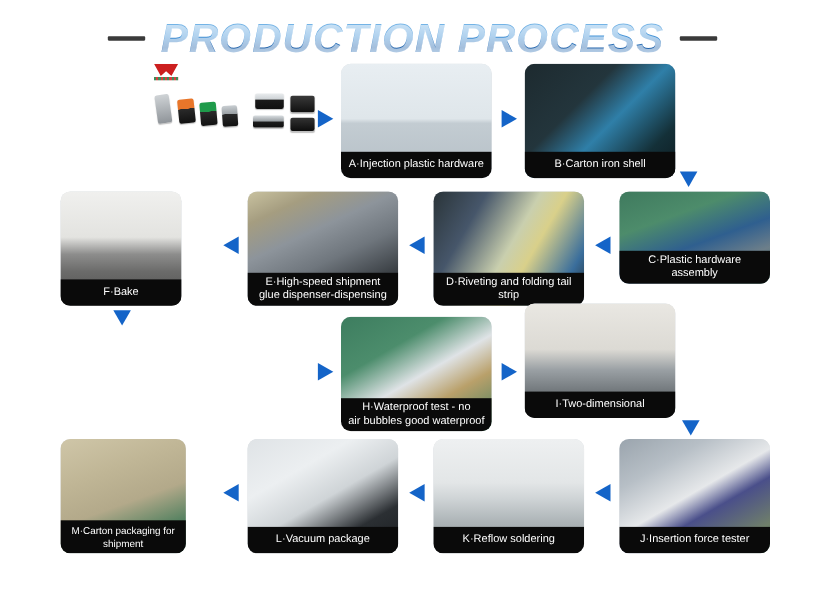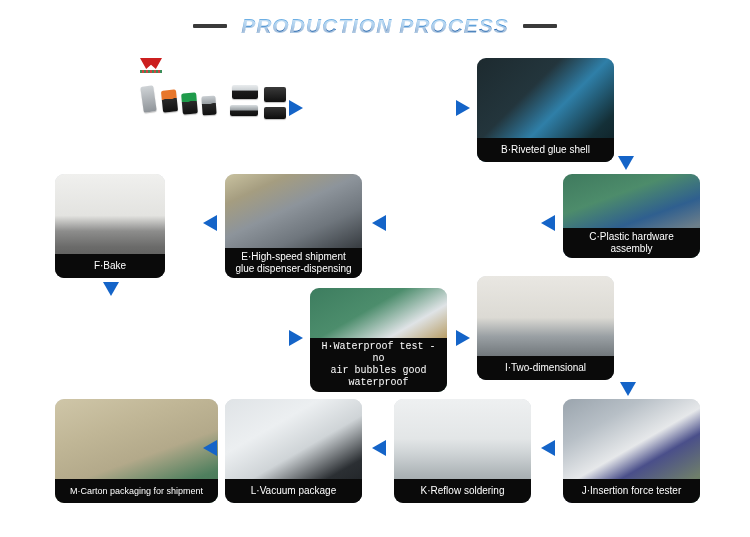--- a/index.html
+++ b/index.html
@@ -11,21 +11,21 @@
   }
   #root { position: relative; width: 750px; height: 537px; background:#fff; }
 
   
   .title-bar {
     position: absolute; left: 0; top: 14px; width: 750px;
     display: flex; align-items: center; justify-content: center; gap: 14px;
   }
   .title-dash { width: 34px; height: 4px; background: #3a3a3a; border-radius: 1px; }
   .title-text {
-    font-size: 21px; font-weight: bold; font-style: italic;
+    font-size: 37px; font-weight: bold; font-style: italic;
     letter-spacing: 1px;
     background: linear-gradient(180deg,#9fd0f2 0%, #3d8fd6 45%, #1d5fa8 70%, #7fb9e8 100%);
     -webkit-background-clip: text; background-clip: text;
     color: #2f74c0; -webkit-text-fill-color: transparent;
     text-shadow: 0 1px 0 rgba(255,255,255,.6);
   }
 
   
   .card {
     position: absolute;
@@ -153,26 +153,30 @@
       <div class="part sh" style="left:62px; top:14px; width:14px; height:19px; background:linear-gradient(180deg,#c9ced2 0%,#9aa0a4 40%,#2a2a2a 41%,#111 100%); transform:rotate(-4deg);"></div>
       <div class="part sh" style="left:92px; top:3px;  width:26px; height:14px; background:linear-gradient(180deg,#e9ecee 0%,#cfd4d7 35%,#1b1b1b 45%,#111 100%);"></div>
       <div class="part sh" style="left:124px;top:5px;  width:22px; height:15px; background:linear-gradient(180deg,#3a3a3a,#101010);"></div>
       <div class="part sh" style="left:90px; top:23px; width:28px; height:11px; background:linear-gradient(180deg,#d9dee1 0%,#9aa0a4 45%,#1b1b1b 55%,#0f0f0f 100%);"></div>
       <div class="part sh" style="left:124px;top:25px; width:22px; height:12px; background:linear-gradient(180deg,#333,#0d0d0d);"></div>
     </div>
   </div>
 
   <div class="arrow arrow-right" style="left:289px; top:100px;"></div>
 
+  <div class="card" style="left:310px; top:58px; width:137px; height:104px;">
+    <div class="photo ph-injection"></div>
+    <div class="cap">A·Injection plastic hardware</div>
+  </div>
 
   <div class="arrow arrow-right" style="left:456px; top:100px;"></div>
 
   <div class="card" style="left:477px; top:58px; width:137px; height:104px;">
     <div class="photo ph-rivet"></div>
-    <div class="cap">B·Riveted glue shell</div>
+    <div class="cap">B·Carton iron shell</div>
   </div>
 
   <div class="arrow arrow-down" style="left:618px; top:156px;"></div>
 
   <div class="card" style="left:55px; top:174px; width:110px; height:104px;">
     <div class="photo ph-bake"></div>
     <div class="cap">F·Bake</div>
   </div>
 
   <div class="arrow arrow-left" style="left:203px; top:215px;"></div>
@@ -180,51 +184,55 @@
   <div class="card two-line" style="left:225px; top:174px; width:137px; height:104px;">
     <div class="photo ph-glue"></div>
     <div class="cap" style="flex-direction:column;">
       <span>E·High-speed shipment</span>
       <span>glue dispenser-dispensing</span>
     </div>
   </div>
 
   <div class="arrow arrow-left" style="left:372px; top:215px;"></div>
 
+  <div class="card" style="left:394px; top:174px; width:137px; height:104px;">
+    <div class="photo ph-rivet-tail"></div>
+    <div class="cap">D·Riveting and folding tail strip</div>
+  </div>
 
   <div class="arrow arrow-left" style="left:541px; top:215px;"></div>
 
   <div class="card" style="left:563px; top:174px; width:137px; height:84px;">
     <div class="photo ph-plastic-asm"></div>
     <div class="cap">C·Plastic hardware assembly</div>
   </div>
 
   <div class="arrow arrow-down" style="left:103px; top:282px;"></div>
 
 
   <div class="arrow arrow-right" style="left:289px; top:330px;"></div>
 
   <div class="card two-line" style="left:310px; top:288px; width:137px; height:104px;">
     <div class="photo ph-waterproof"></div>
-    <div class="cap" style="flex-direction:column;font-family:Liberation Mono, monospace;">
+    <div class="cap" style="flex-direction:column;">
       <span>H·Waterproof test - no</span>
       <span>air bubbles good waterproof</span>
     </div>
   </div>
 
   <div class="arrow arrow-right" style="left:456px; top:330px;"></div>
 
   <div class="card" style="left:477px; top:276px; width:137px; height:104px;">
     <div class="photo ph-twod"></div>
     <div class="cap">I·Two-dimensional</div>
   </div>
 
   <div class="arrow arrow-down" style="left:620px; top:382px;"></div>
 
-  <div class="card" style="left:55px; top:399px; width:163px; height:104px;padding-left:40px;">
+  <div class="card" style="left:55px; top:399px; width:114px; height:104px;padding-left:40px;">
     <div class="photo ph-carton"></div>
     <div class="cap" style="font-size:9px;">M·Carton packaging for shipment</div>
   </div>
 
   <div class="arrow arrow-left" style="left:203px; top:440px;"></div>
 
   <div class="card" style="left:225px; top:399px; width:137px; height:104px;">
     <div class="photo ph-vacuum"></div>
     <div class="cap">L·Vacuum package</div>
   </div>

